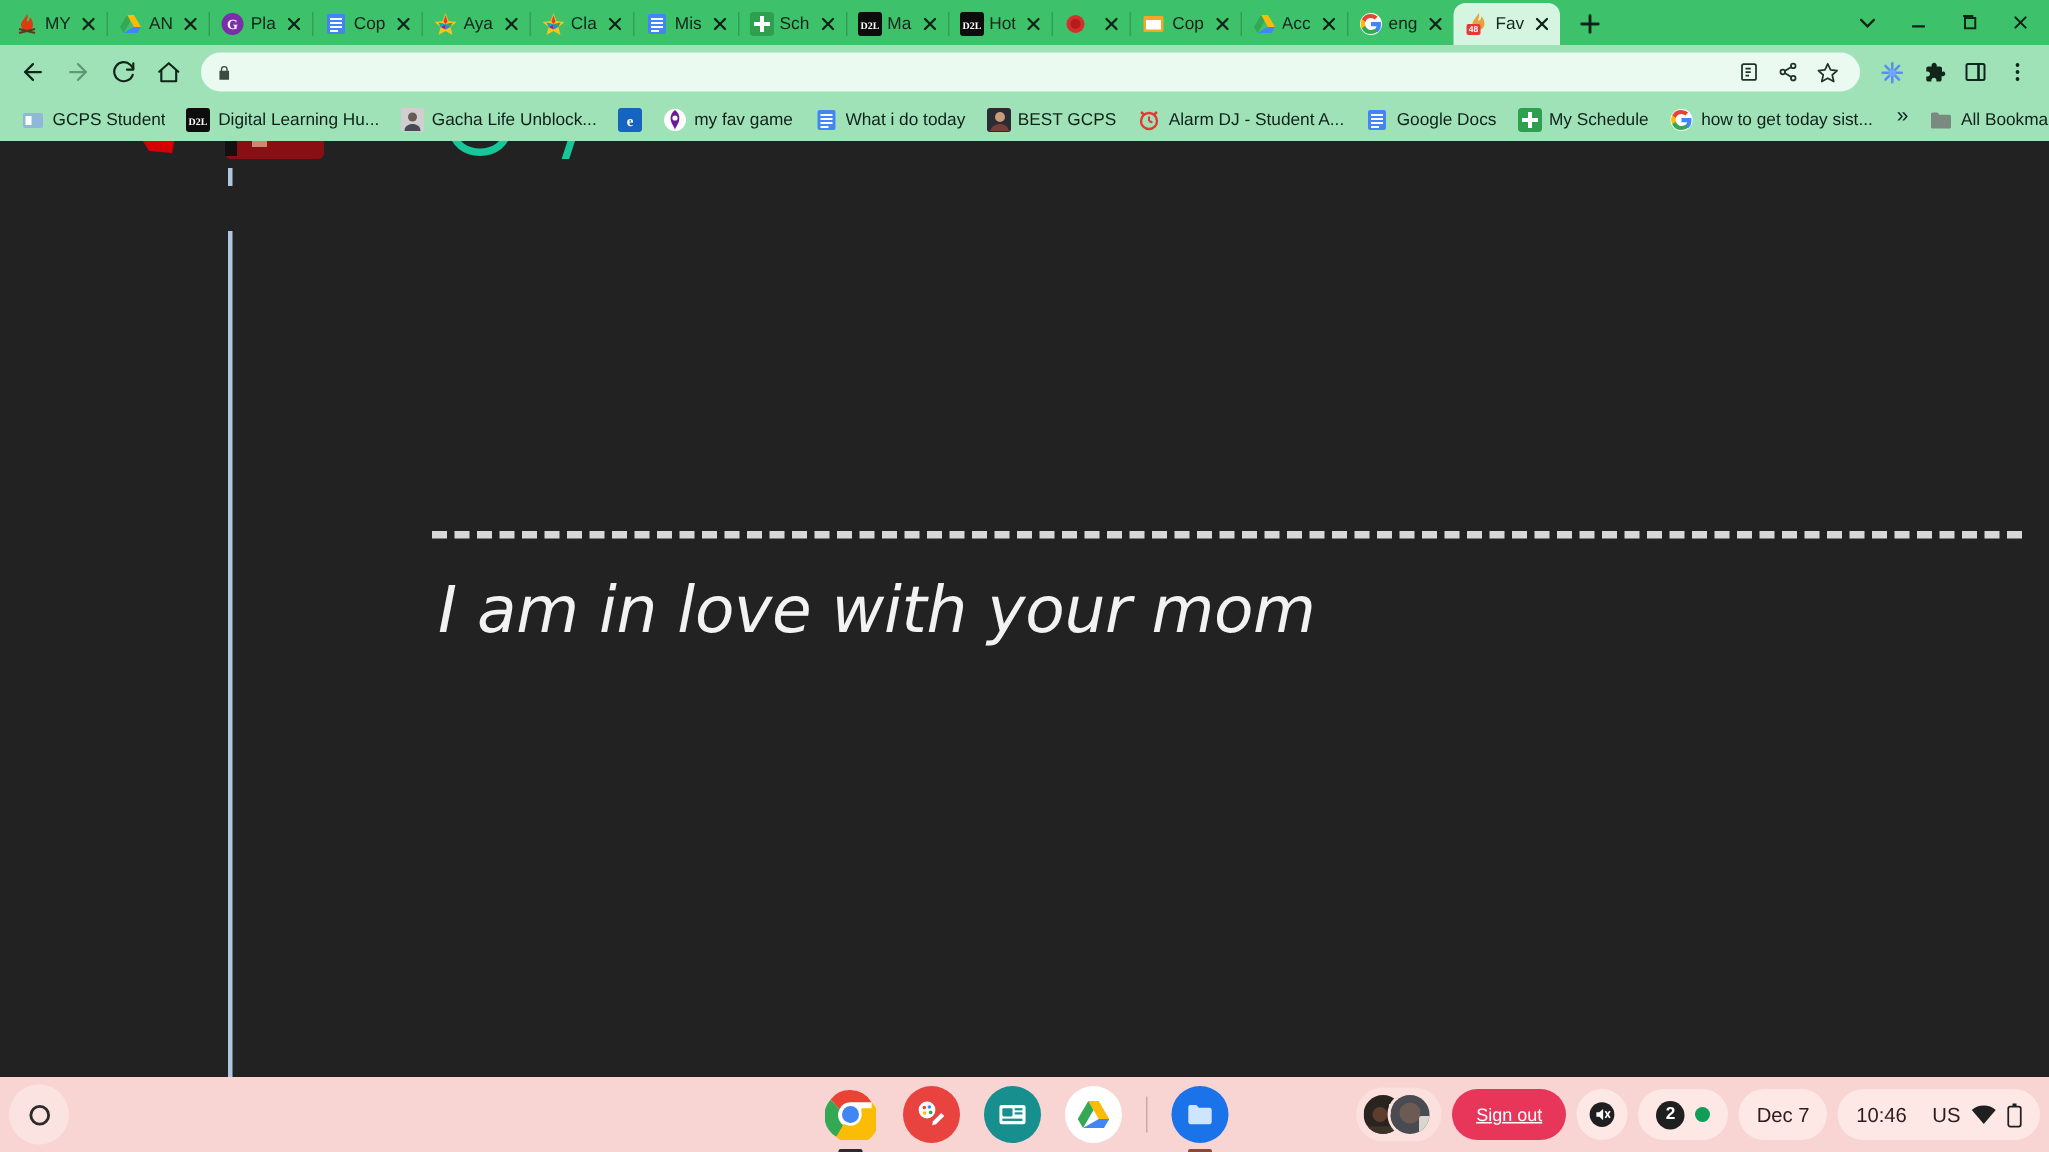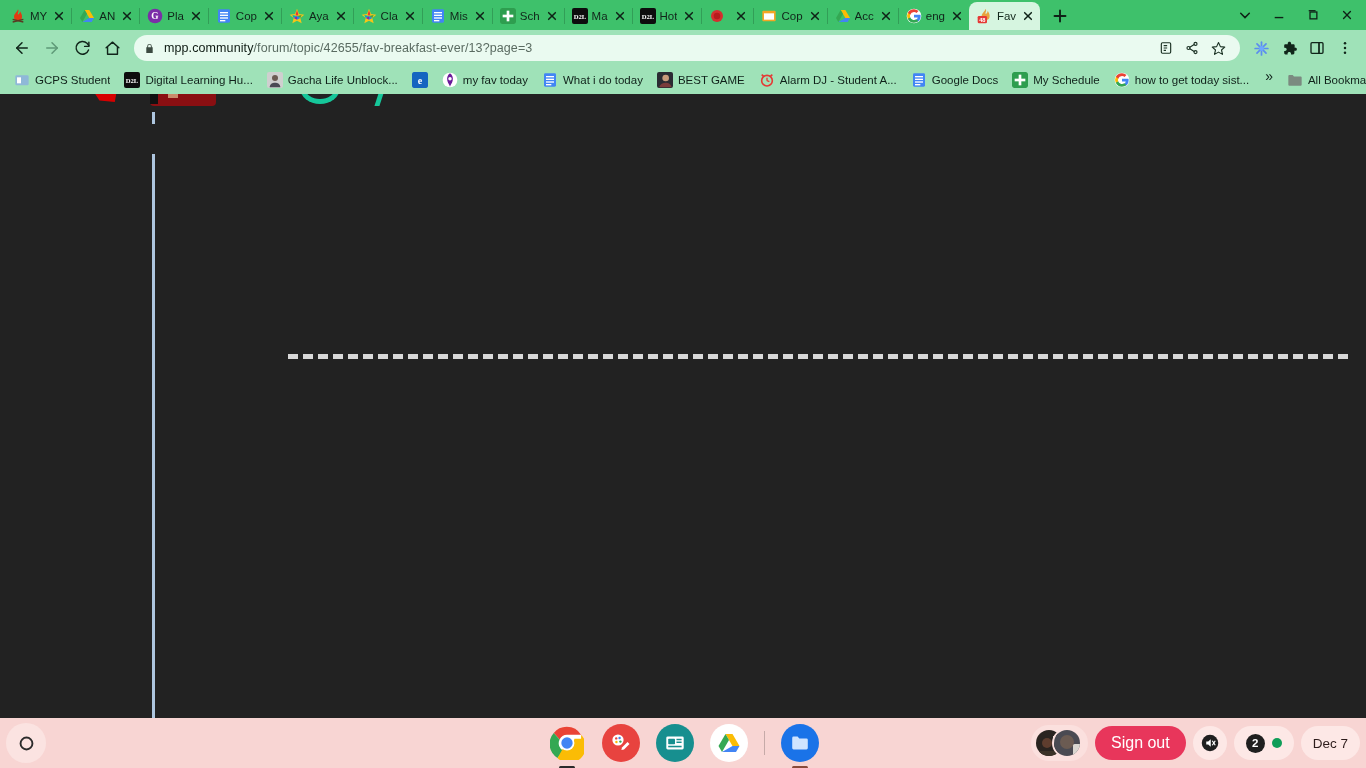--- a/index.html
+++ b/index.html
@@ -339,23 +339,24 @@
     border: 2px solid #fbe0de;
     overflow: hidden;
     position: relative;
   }
   .avatar.a2 { margin-left: -12px; }
   #signout {
     height: 34px;
     border-radius: 17px;
     background: #e8365b;
     color: #fff;
-    font-size: 16px;
+    font-size: 12px;
     display: flex; align-items: center;
     padding: 0 16px;
+    text-decoration: underline;
   }
   #mute-pill {
     width: 34px; height: 34px;
     border-radius: 50%;
     background: #fde8e6;
     display:flex; align-items:center; justify-content:center;
   }
   .count-badge {
     width: 19px; height: 19px;
     border-radius: 50%;
@@ -704,21 +705,20 @@
           <path d="M5 10v10h14V10"></path>
         </svg>
     </div>
 
     <div id="omnibox">
       <span class="lock">
         <svg width="11" height="13" viewBox="0 0 24 24" fill="#3c4a41">
             <path d="M17 9V7a5 5 0 0 0-10 0v2H5v13h14V9h-2zm-8-2a3 3 0 0 1 6 0v2H9V7z"></path>
           </svg>
       </span>
-      <span id="url"><span class="host">mpp.community</span><span>/forum/topic/42655/fav-breakfast-ever/13?page=3</span></span>
       <span id="omni-right">
         <span class="obtn">
           <svg width="14" height="14" viewBox="0 0 24 24" fill="none" stroke="#1d3326" stroke-width="2">
               <rect x="4" y="3" width="16" height="18" rx="2"></rect>
               <line x1="8" y1="8" x2="14" y2="8"></line>
               <line x1="8" y1="12" x2="14" y2="12"></line>
               <line x1="8" y1="16" x2="12" y2="16"></line>
             </svg>
         </span>
         <span class="obtn">
@@ -807,21 +807,21 @@
         </span>
       </div>
       <div class="bm">
         <span class="bmico">
           <svg width="16" height="16" viewBox="0 0 24 24">
             <circle cx="12" cy="12" r="11" fill="#fff"></circle>
             <path d="M12 2c4 3 5 7 4 11-1 4-4 7-4 9-0-2-3-5-4-9-1-4 0-8 4-11z" fill="#6a1b9a"></path>
             <circle cx="12" cy="10" r="2.6" fill="#fff"></circle>
           </svg>
         </span>
-        <span class="bmlabel">my fav today</span>
+        <span class="bmlabel">my fav game</span>
       </div>
       <div class="bm">
         <span class="bmico">
           <svg width="16" height="16" viewBox="0 0 24 24">
             <rect x="3" y="2" width="18" height="20" rx="2" fill="#4285f4"></rect>
             <g fill="#fff">
               <rect x="6" y="6" width="12" height="2"></rect>
               <rect x="6" y="10" width="12" height="2"></rect>
               <rect x="6" y="14" width="12" height="2"></rect>
               <rect x="6" y="18" width="8" height="2"></rect>
@@ -831,21 +831,21 @@
         <span class="bmlabel">What i do today</span>
       </div>
       <div class="bm">
         <span class="bmico">
           <svg width="16" height="16" viewBox="0 0 24 24">
             <rect width="24" height="24" fill="#2b2b33"></rect>
             <circle cx="13" cy="9" r="5" fill="#c89b7b"></circle>
             <path d="M3 23c1.5-5 6-7 10-7s8 2 9 7z" fill="#7a3b3b"></path>
           </svg>
         </span>
-        <span class="bmlabel">BEST GAME</span>
+        <span class="bmlabel">BEST GCPS</span>
       </div>
       <div class="bm">
         <span class="bmico">
           <svg width="16" height="16" viewBox="0 0 24 24">
             <circle cx="12" cy="13" r="8" fill="none" stroke="#e53935" stroke-width="2.4"></circle>
             <line x1="12" y1="13" x2="12" y2="8.5" stroke="#e53935" stroke-width="2"></line>
             <line x1="12" y1="13" x2="15.5" y2="14.5" stroke="#e53935" stroke-width="2"></line>
             <line x1="4" y1="4" x2="7.5" y2="7" stroke="#e53935" stroke-width="2.4"></line>
             <line x1="20" y1="4" x2="16.5" y2="7" stroke="#e53935" stroke-width="2.4"></line>
           </svg>
@@ -904,20 +904,21 @@
 
   <div id="page">
     <div id="art-red-left"></div>
     <div id="art-red-block"></div>
     <div id="art-red-block-dark"></div>
     <div id="art-teal-arc"></div>
     <div id="art-teal-slash"></div>
     <div id="page-rule-top"></div>
     <div id="page-rule" style="top:60px;height:658px;"></div>
     <div id="divider"></div>
+    <div id="headline">I am in love with your mom</div>
   </div>
 </div>
 
 <div id="shelf">
   <div id="launcher">
     <svg width="19" height="19" viewBox="0 0 24 24" fill="none" stroke="#2b2b2b" stroke-width="2.4">
         <circle cx="12" cy="12" r="7.5"></circle>
       </svg>
   </div>
 
@@ -1005,14 +1006,31 @@
 
     <div class="status-pill">
       <span class="count-badge">2</span>
       <span class="green-dot"></span>
     </div>
 
     <div class="status-pill">
       <span>Dec 7</span>
     </div>
 
+    <div class="status-pill">
+      <span>10:46</span>
+      <span class="sep-dot"></span>
+      <span>US</span>
+      <span style="display:flex;align-items:center;">
+        <svg width="17" height="14" viewBox="0 0 24 20" fill="#1f1f1f">
+            <path d="M12 19L0.6 5.6A17.5 17.5 0 0 1 23.4 5.6z"></path>
+          </svg>
+      </span>
+      <span style="display:flex;align-items:center;">
+        <svg width="10" height="17" viewBox="0 0 12 20" fill="none" stroke="#1f1f1f" stroke-width="1.4">
+            <rect x="1" y="3" width="10" height="16" rx="1.6"></rect>
+            <line x1="4.4" y1="1.6" x2="7.6" y2="1.6" stroke-width="2"></line>
+          </svg>
+        <svg width="0" height="0"></svg>
+      </span>
+    </div>
   </div>
 </div>
 
 </body></html>

